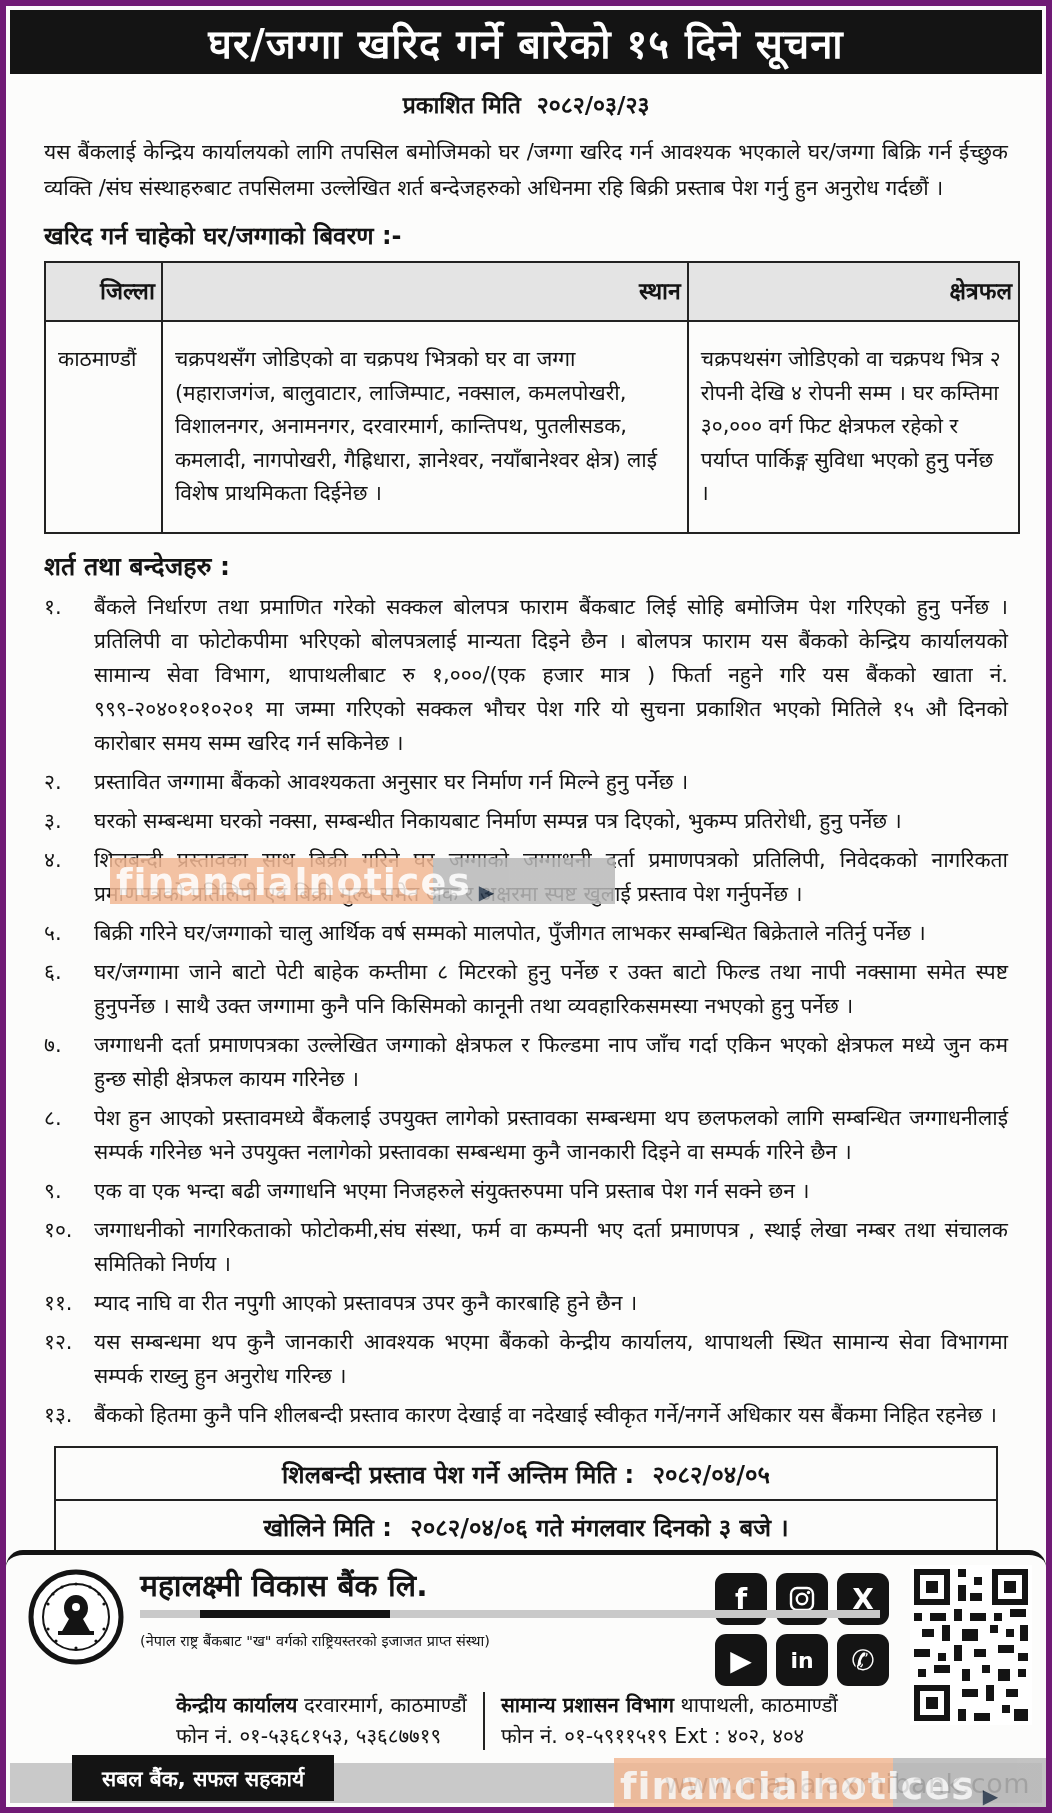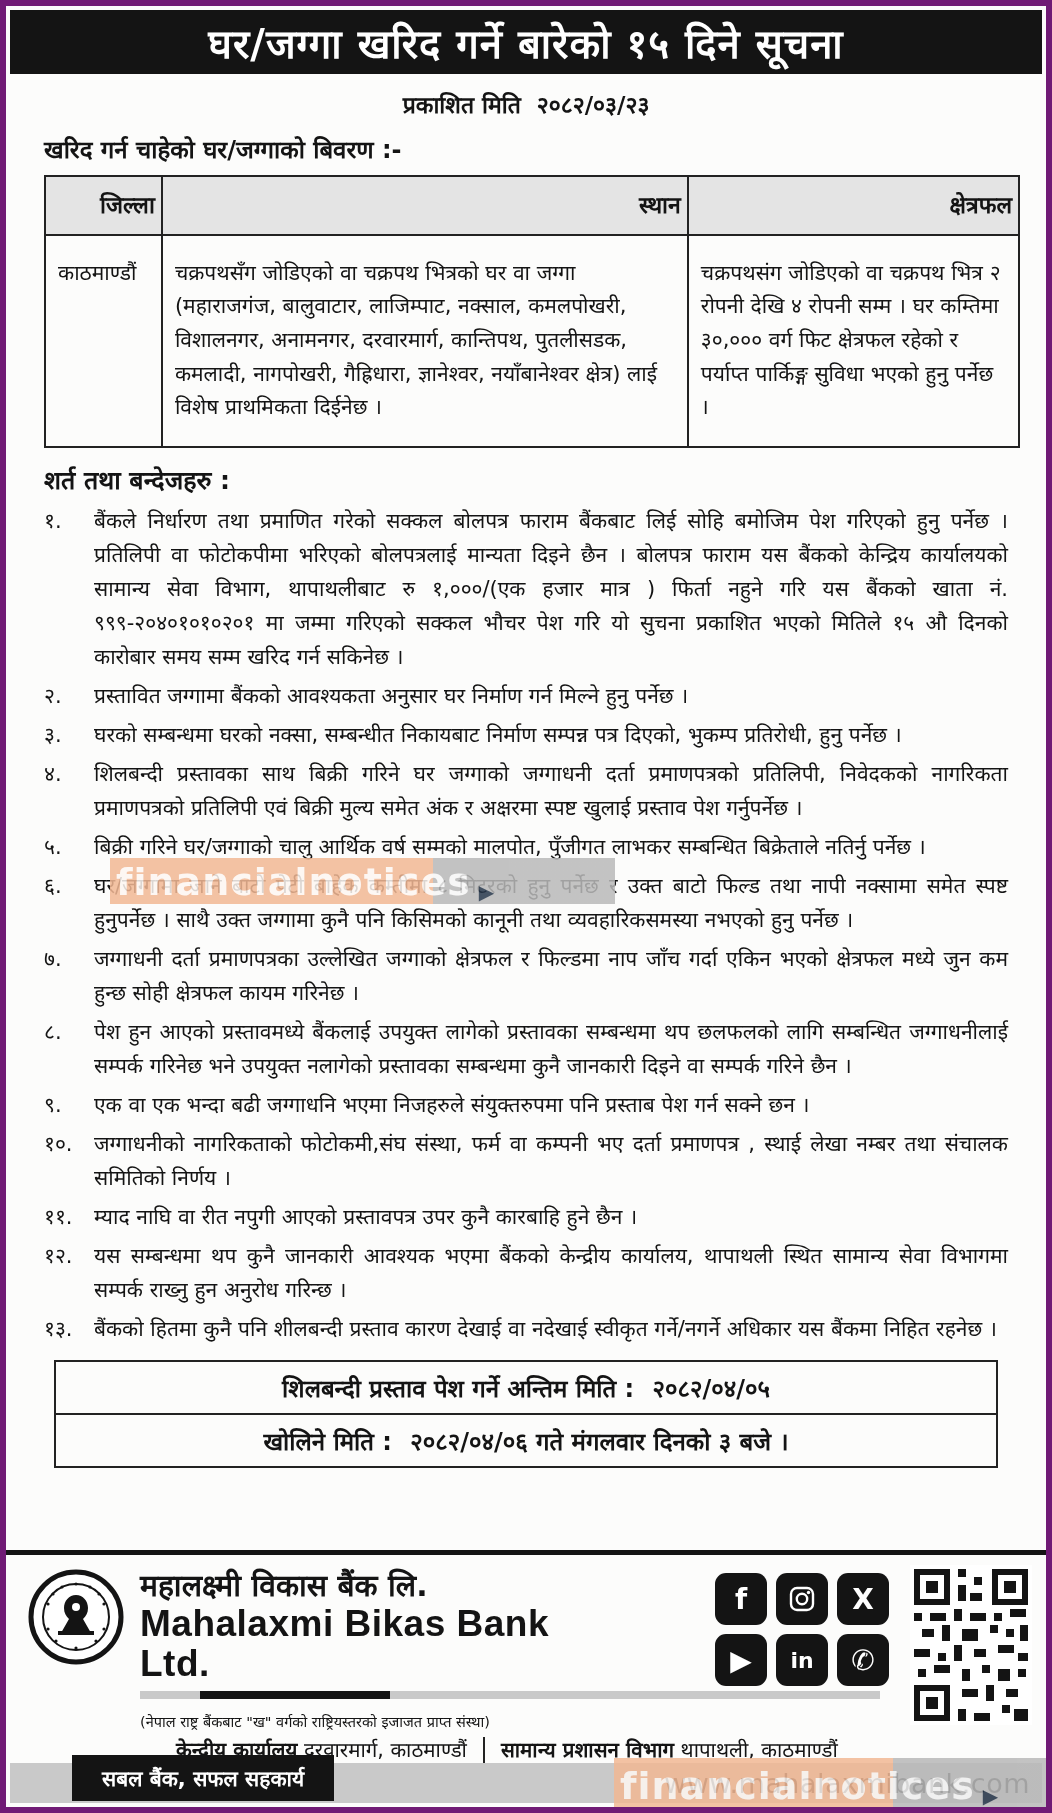--- a/index.html
+++ b/index.html
@@ -56,20 +56,21 @@
     text-align:center;font-weight:bold;font-size:24px;padding:9px 4px;
   }
   .deadline-row + .deadline-row{border-top:2px solid #222;}
   .deadline-row span{margin:0 5px;}
 
   
   .footer{
     position:absolute;left:0;right:0;bottom:0;height:252px;
     border-top:5px solid #141414;
     background:#fcfcfb;
+    border-radius:17px;
   }
   .footer-top{display:flex;align-items:flex-start;padding:14px 14px 0 22px;}
   .logo{flex:0 0 96px;}
   .names{margin-left:16px;width:470px;}
   .bank-np{font-size:30px;font-weight:bold;line-height:1.15;}
   .bank-en{font-size:37px;font-weight:bold;letter-spacing:.5px;line-height:1.1;font-family:"Liberation Sans","DejaVu Sans",sans-serif;}
   .tag-bar{height:8px;background:#c9c9c9;margin-top:6px;position:relative;width:740px;}
   .tag-bar .dark{position:absolute;left:60px;top:0;height:8px;width:190px;background:#141414;}
   .license{font-size:14.5px;margin-top:12px;white-space:nowrap;}
   .socials{
@@ -124,20 +125,21 @@
 
   <div class="title-bar">
     <span>घर/जग्गा खरिद गर्ने बारेको १५ दिने सूचना</span>
   </div>
 
   <div class="published">
     <span>प्रकाशित मिति</span>
     <span>२०८२/०३/२३</span>
   </div>
 
+  <div class="intro">यस बैंकलाई केन्द्रिय  कार्यालयको लागि तपसिल बमोजिमको घर /जग्गा खरिद गर्न आवश्यक भएकाले घर/जग्गा बिक्रि गर्न ईच्छुक व्यक्ति /संघ संस्थाहरुबाट तपसिलमा उल्लेखित शर्त बन्देजहरुको अधिनमा रहि बिक्री प्रस्ताब पेश गर्नु हुन अनुरोध गर्दछौं ।</div>
 
   <div class="table-caption">खरिद गर्न चाहेको घर/जग्गाको बिवरण :-</div>
 
   <table class="spec">
     <colgroup>
         <col class="col-district">
         <col class="col-location">
         <col class="col-area">
       </colgroup>
     <thead>
@@ -244,21 +246,20 @@
               <circle cx="76" cy="60" r="1.6"></circle>
               <circle cx="68" cy="72" r="1.6"></circle>
             <circle cx="48" cy="79" r="1.6"></circle>
               <circle cx="28" cy="72" r="1.6"></circle>
               <circle cx="20" cy="60" r="1.6"></circle>
           </g>
         </svg>
       </div>
       <div class="names">
         <div class="bank-np">महालक्ष्मी विकास बैंक लि.</div>
-        <div class="bank-en">Mahalaxmi Bikas Bank Ltd.</div>
         <div class="tag-bar">
             <div class="dark"></div>
           </div>
         <div class="license">(नेपाल राष्ट्र बैंकबाट "ख" वर्गको राष्ट्रियस्तरको इजाजत प्राप्त संस्था)</div>
       </div>
       <div class="socials">
         <div class="soc">
             <span>f</span>
           </div>
         <div class="soc">

